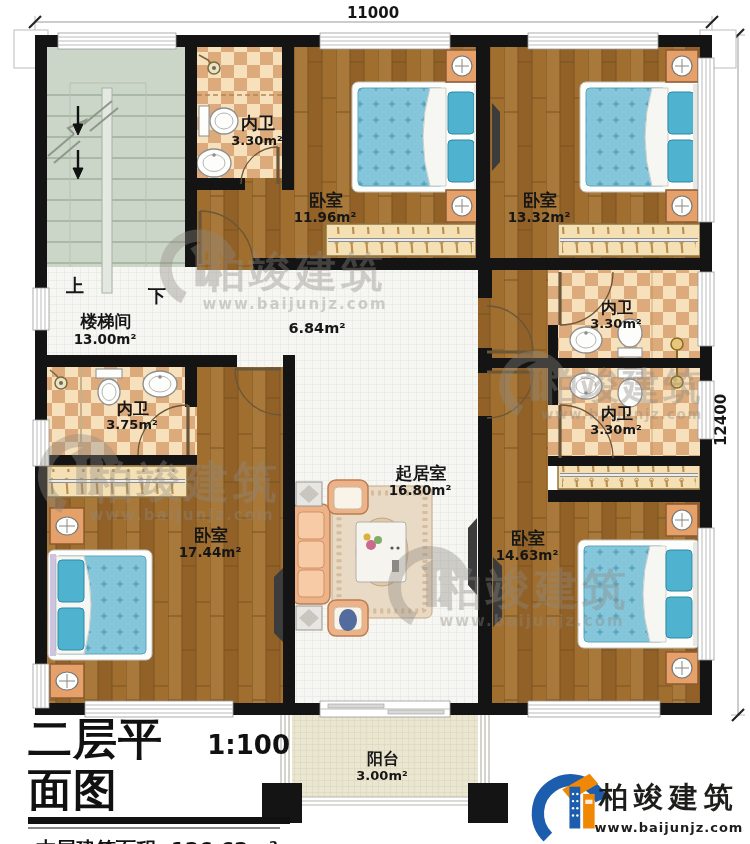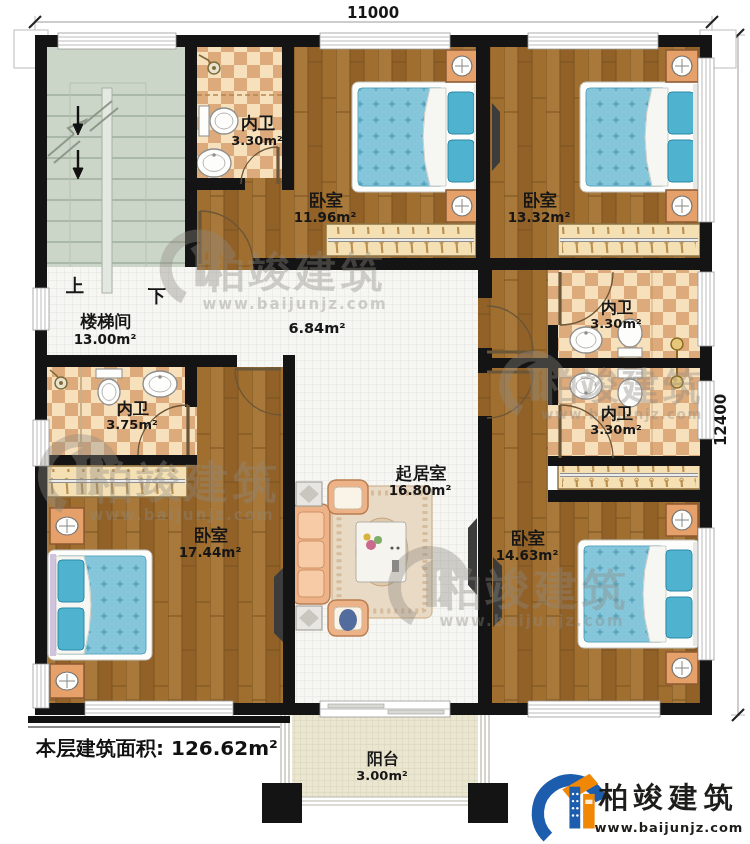--- a/index.html
+++ b/index.html
@@ -600,20 +600,24 @@
       <circle cx="57" cy="56" r="1.7"></circle>
           <circle cx="63" cy="56" r="1.7"></circle>
       <circle cx="57" cy="66" r="1.7"></circle>
           <circle cx="63" cy="66" r="1.7"></circle>
     </g>
     <rect x="74" y="44" width="10" height="6" fill="#fff" opacity=".85"></rect>
   </g>
 </svg>
 
 <div id="titleblock">
+  <div id="titlerow">
+    <span id="maintitle">二层平面图</span>
+    <span id="scale">1:100</span>
+  </div>
   <div id="rule1"></div>
   <div id="rule2"></div>
   <div class="tline">
     <span>本层建筑面积:</span>
     <span>126.62m²</span>
   </div>
 
 </div>
 
 <div id="brandtext">

